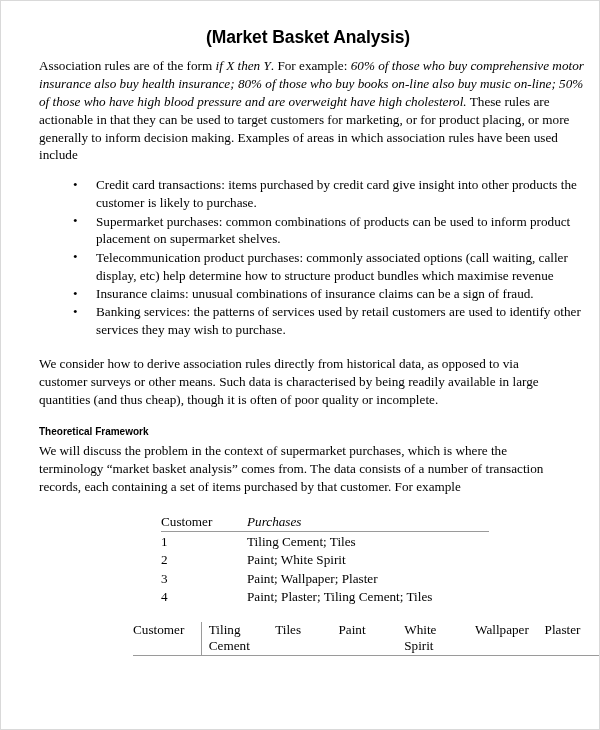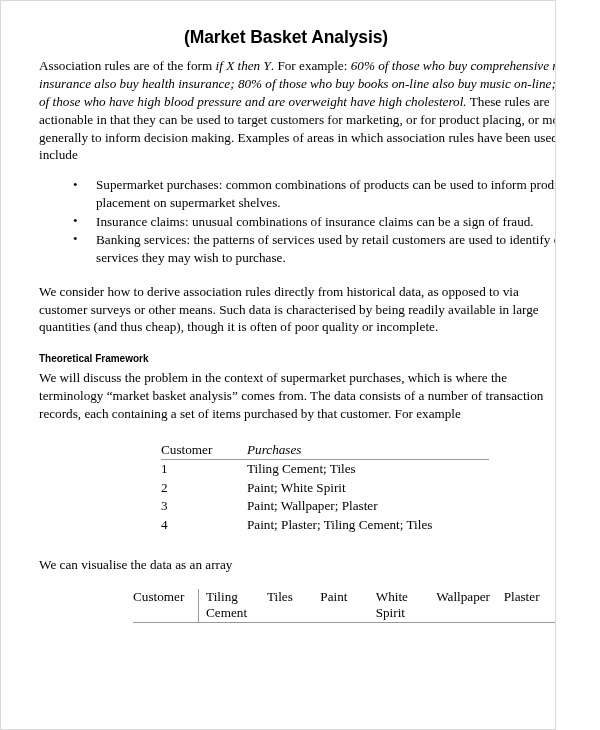--- a/index.html
+++ b/index.html
@@ -10,21 +10,21 @@
   body {
     width: 600px;
     height: 730px;
     overflow: hidden;
     font-family: "Liberation Serif", "DejaVu Serif", serif;
     color: #000000;
   }
   .page {
     position: relative;
     box-sizing: border-box;
-    width: 556px;
+    width: 600px;
     height: 730px;
     background: #ffffff;
     border: 1px solid #d9d9d9;
     padding: 26px 0 18px 0;
     overflow: hidden;
   }
   .content {
     padding-left: 38px;
     padding-right: 0;
   }
@@ -149,21 +149,23 @@
 <body>
 
 <div class="page">
   <div class="content">
 
     <h1 class="doc-title">(Market Basket Analysis)</h1>
 
     <p class="body-text"><span>Association rules are of the form </span><span class="it">if X then Y</span><span>. For example: </span><span class="it">60% of those who buy comprehensive motor insurance also buy health insurance; 80% of those who buy books on-line also buy music on-line; 50% of those who have high blood pressure and are overweight have high cholesterol.</span><span> These rules are actionable in that they can be used to target customers for marketing, or for product placing, or more generally to inform decision making. Examples of areas in which association rules have been used include</span></p>
 
     <ul class="bullets">
+        <li>Credit card transactions: items purchased by credit card give insight into other products the customer is likely to purchase.</li>
         <li>Supermarket purchases: common combinations of products can be used to inform product placement on supermarket shelves.</li>
+        <li>Telecommunication product purchases: commonly associated options (call waiting, caller display, etc) help determine how to structure product bundles which maximise revenue</li>
         <li>Insurance claims: unusual combinations of insurance claims can be a sign of fraud.</li>
         <li>Banking services: the patterns of services used by retail customers are used to identify other services they may wish to purchase.</li>
       </ul>
 
     <p class="para2">We consider how to derive association rules directly from historical data, as opposed to via customer surveys or other means. Such data is characterised by being readily available in large quantities (and thus cheap), though it is often of poor quality or incomplete.</p>
 
     <h2 class="section-heading">Theoretical Framework</h2>
 
     <p class="para3">We will discuss the problem in the context of supermarket purchases, which is where the terminology “market basket analysis” comes from. The data consists of a number of transaction records, each containing a set of items purchased by that customer. For example</p>
 
@@ -189,21 +191,20 @@
               <td>Paint; Wallpaper; Plaster</td>
             </tr>
             <tr>
               <td class="c-cust">4</td>
               <td>Paint; Plaster; Tiling Cement; Tiles</td>
             </tr>
           </tbody>
       </table>
     </div>
 
-    <p class="para4">We can visualise the data as an array</p>
 
     <div class="table2-wrap">
       <table class="t2">
         <thead>
           <tr id="t2-head-row">
               <th class="cust-col">Customer</th>
               <th class="w-tc first-item">Tiling Cement</th>
               <th class="w-ti">Tiles</th>
               <th class="w-pa">Paint</th>
               <th class="w-ws">White Spirit</th>

